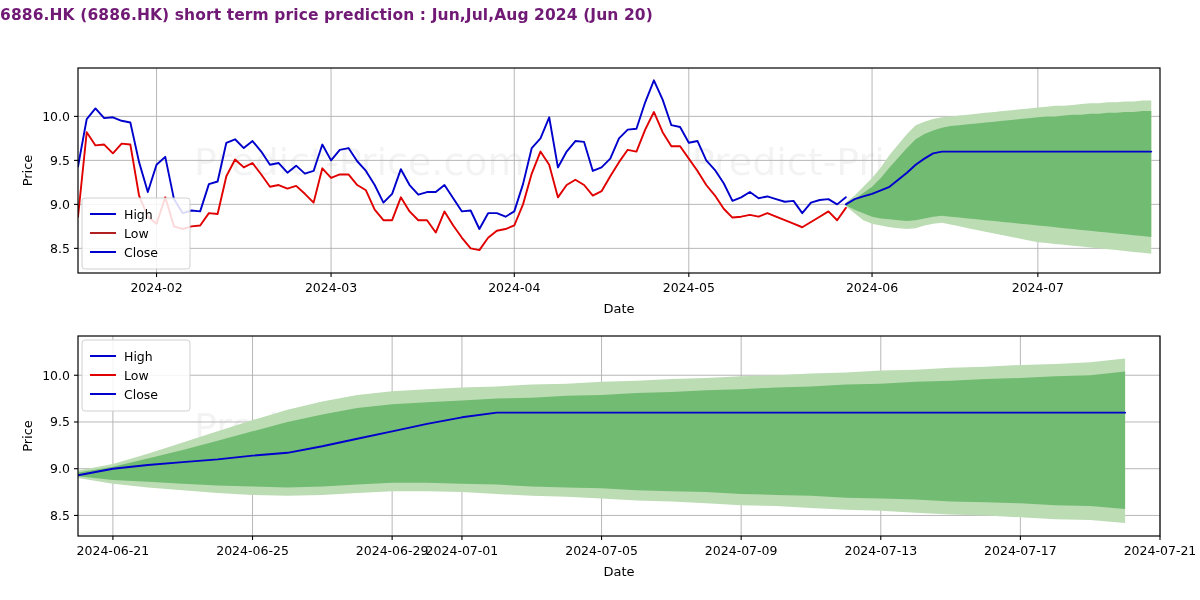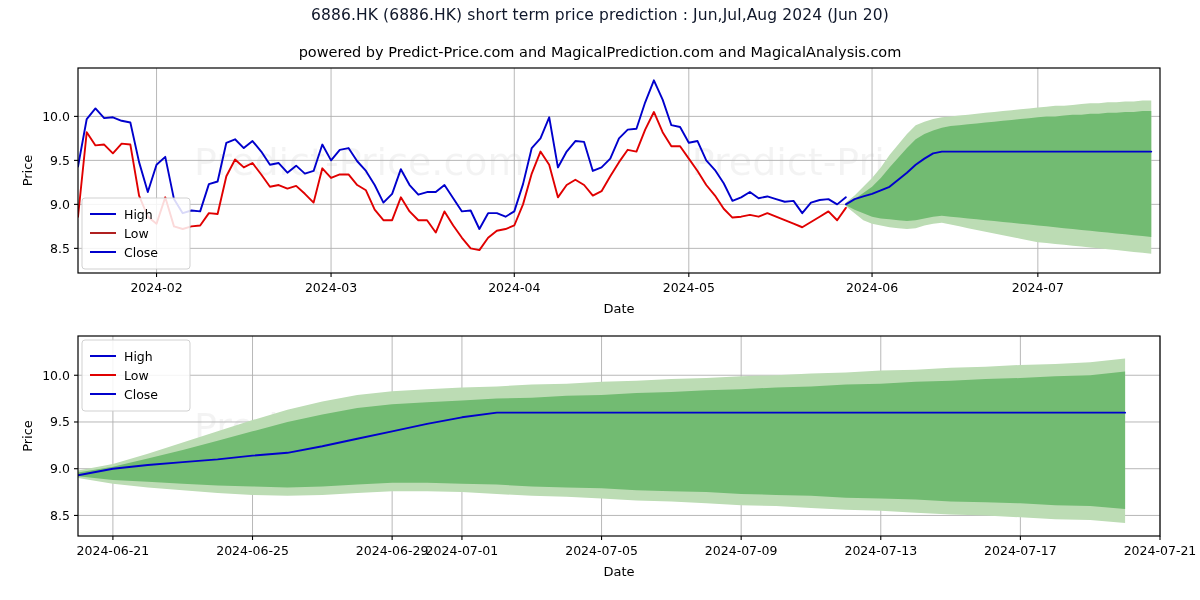--- a/index.html
+++ b/index.html
@@ -4,22 +4,22 @@
 <style>
   html,body{margin:0;padding:0;}
   body{
     width:1200px;height:600px;background:#ffffff;
     font-family:"DejaVu Sans","Liberation Sans",sans-serif;
     color:#000000;overflow:hidden;
   }
   #stage{position:relative;width:1200px;height:600px;}
 
   .title{
-    position:absolute;left:0;top:6px;width:1200px;text-align:center;
-    font-size:15.5px;color:#0f172a;letter-spacing:0.1px;white-space:nowrap;
+    position:absolute;left:0;top:6px;width:1200px;
+    font-size:15.5px;color:#701a75;letter-spacing:0.1px;white-space:nowrap;font-weight:bold;
   }
   .subtitle{
     position:absolute;left:0;top:44px;width:1200px;text-align:center;
     font-size:14.5px;color:#000;white-space:nowrap;
   }
 
   svg{display:block;}
   .frame{fill:none;stroke:#000000;stroke-width:1.2;}
   .grid{stroke:#b0b0b0;stroke-width:0.9;}
   .tick{stroke:#000000;stroke-width:1.1;}
@@ -38,21 +38,20 @@
   .legendbox{fill:#ffffff;fill-opacity:0.85;stroke:#cccccc;stroke-width:0.9;}
   .legendtext{font-size:12.5px;fill:#000000;}
   .legendline{stroke-width:2.0;}
 </style>
 </head>
 <body>
 
 <div id="stage">
 
   <div class="title">6886.HK (6886.HK) short term price prediction : Jun,Jul,Aug 2024 (Jun 20)</div>
-  <div class="subtitle">powered by Predict-Price.com and MagicalPrediction.com and MagicalAnalysis.com</div>
 
   <svg id="fig" width="1200" height="600">
       <g>
         <defs>
           <clipPath id="clip-top-panel">
             <rect x="78" y="68" width="1082" height="205"></rect>
           </clipPath>
         </defs>
         <rect x="78" y="68" width="1082" height="205" fill="#ffffff"></rect>
         <g clip-path="url(#clip-top-panel)">

